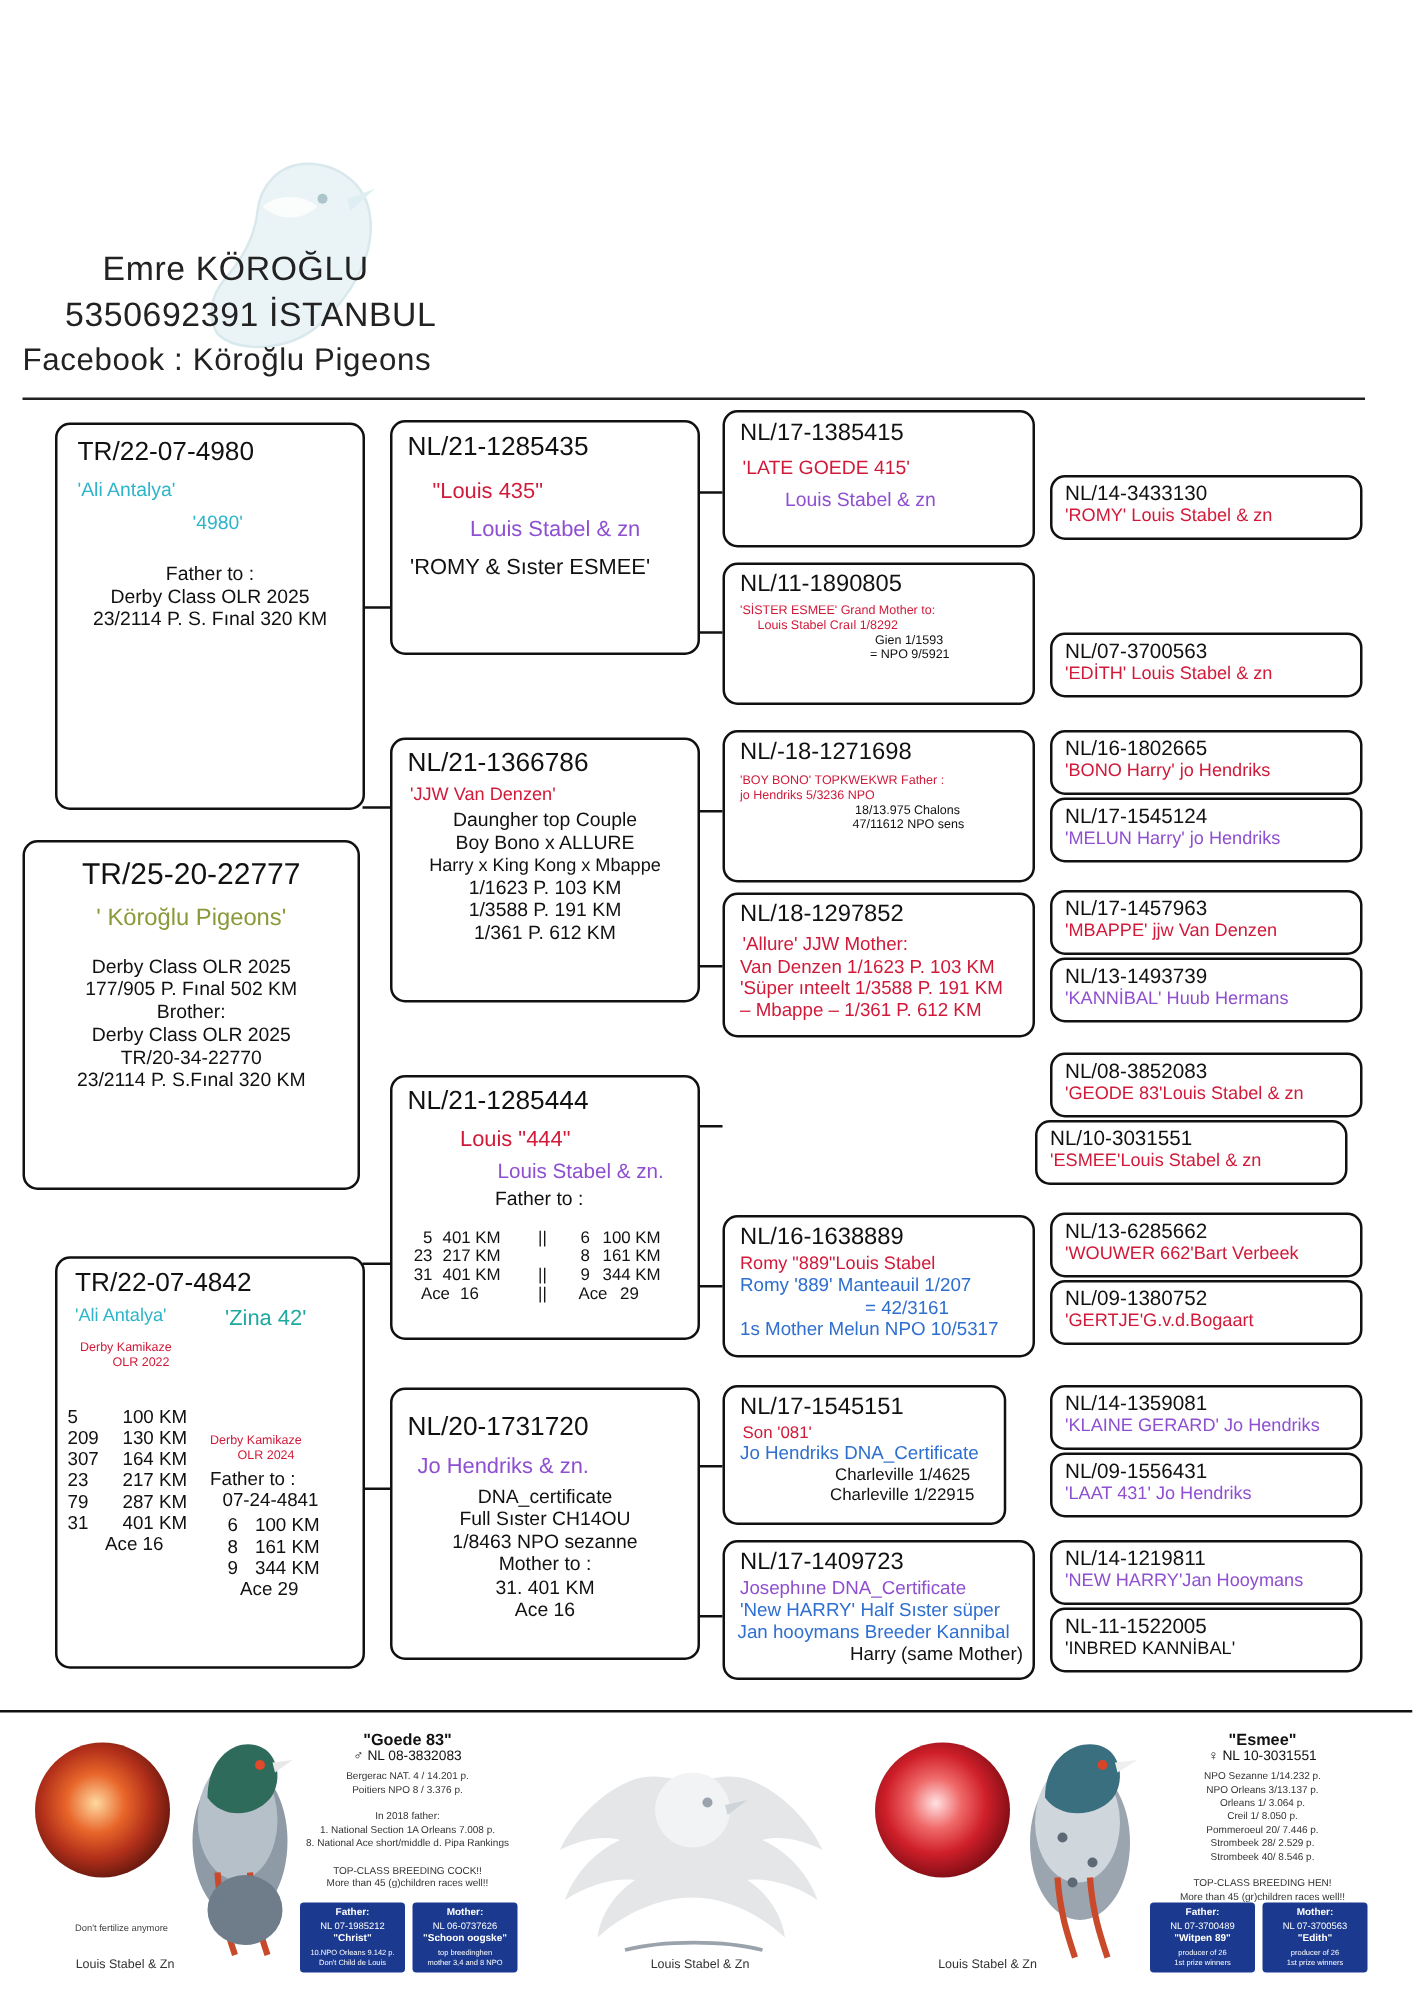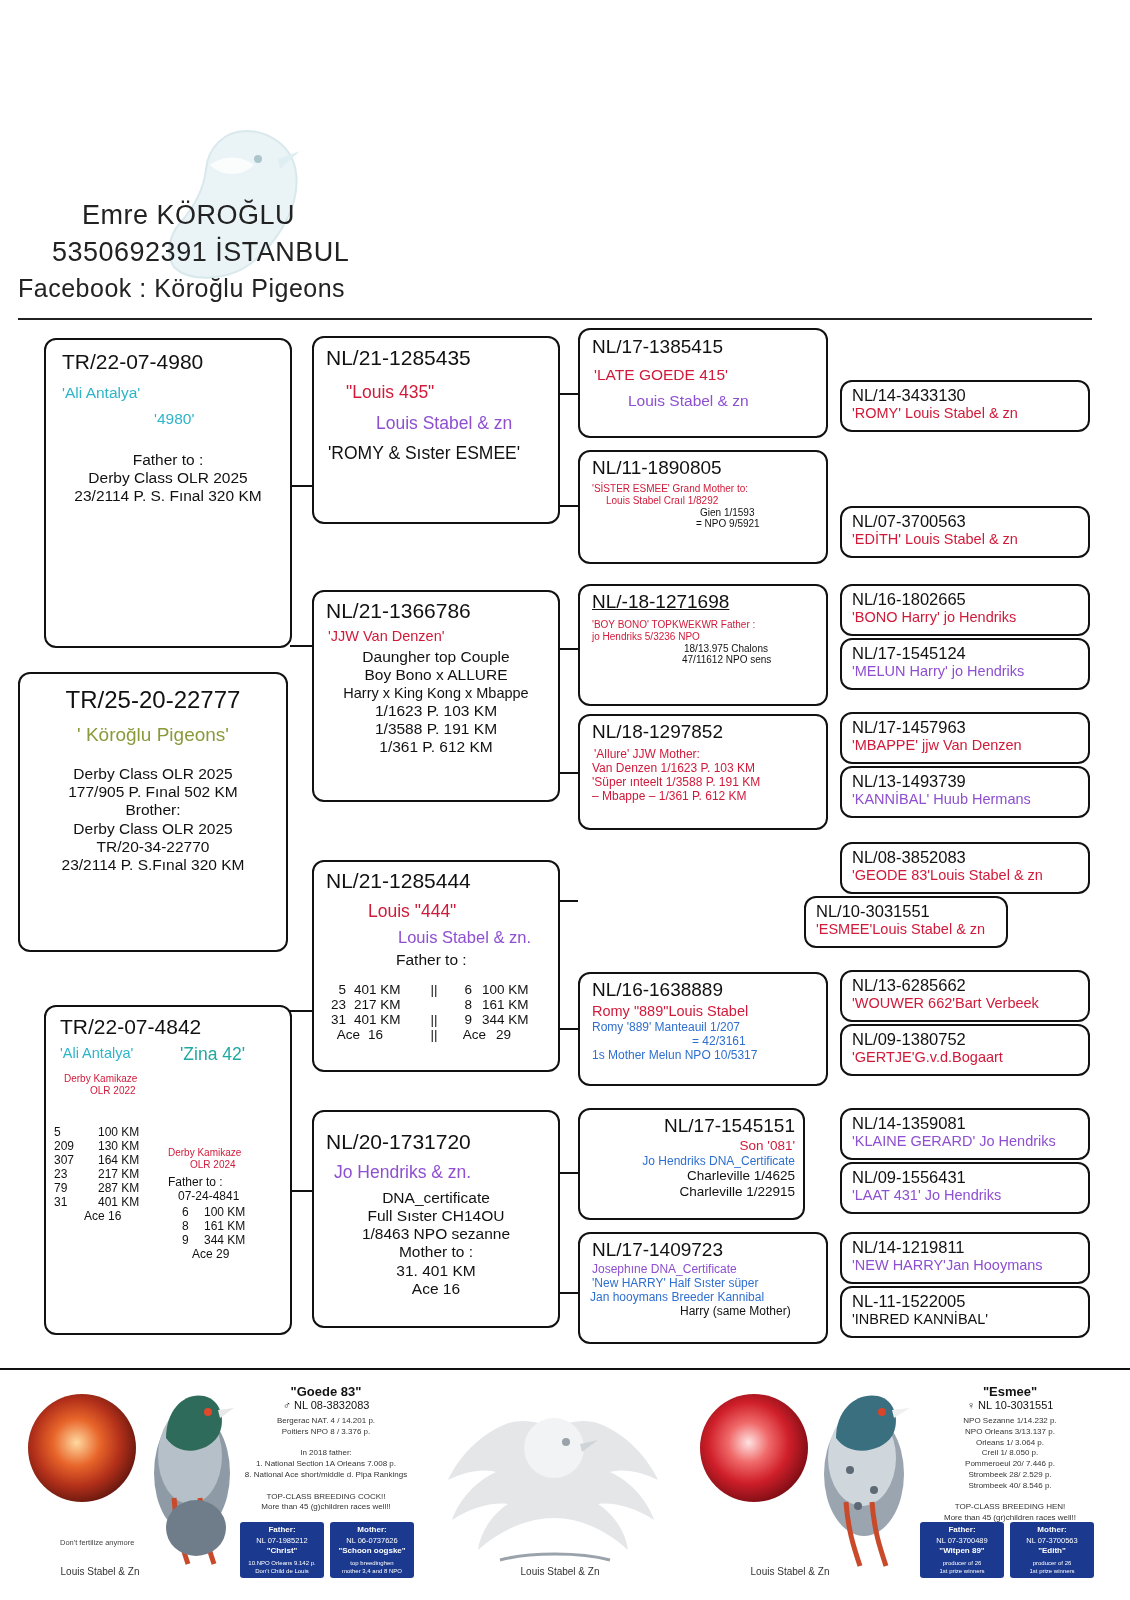--- a/index.html
+++ b/index.html
@@ -41,21 +41,21 @@
   .c-black   { color:#111; }
   .c-red     { color:#d11a3a; }
   .c-purple  { color:#8e4fd0; }
   .c-blue    { color:#2f6fd0; }
   .c-cyan    { color:#2eb5c9; }
   .c-teal    { color:#1fa9a0; }
   .c-olive   { color:#8a9a3a; }
 
   .f10 { font-size:10.5px; }
   .f11 { font-size:10px; }
-  .f12 { font-size:12px; }
+  .f12 { font-size:15px; }
   .f13 { font-size:13.5px; }
   .f14 { font-size:14.5px; }
   .f15 { font-size:15.5px; }
   .f16 { font-size:16.5px; }
   .f17 { font-size:17.5px; }
   .f19 { font-size:19px; }
   .f21 { font-size:21px; }
   .f24 { font-size:24px; }
 
   
@@ -254,21 +254,21 @@
 
   <div class="box" style="left:578px; top:450px; width:250px; height:114px;">
     <span class="ringline f19 c-black" style="margin-top:1px; padding-left:4px;">NL/11-1890805</span>
     <span class="ln f11 c-red" style="margin-top:4px; padding-left:4px;">'SİSTER ESMEE'  Grand Mother to:</span>
     <span class="ln f11 c-red" style="padding-left:18px;">Louis Stabel        Craıl          1/8292</span>
     <span class="ln f11" style="padding-left:112px;">Gien          1/1593</span>
     <span class="ln f11" style="padding-left:108px;">=    NPO   9/5921</span>
   </div>
 
   <div class="box" style="left:578px; top:584px; width:250px; height:122px;">
-    <span class="ringline f19 c-black" style="margin-top:1px; padding-left:4px;text-decoration:underline;">NL/-18-1271698</span>
+    <span class="ringline f19 c-black" style="margin-top:1px; padding-left:4px;">NL/-18-1271698</span>
     <span class="ln f11 c-red" style="margin-top:6px; padding-left:4px;">'BOY BONO'   TOPKWEKWR Father :</span>
     <span class="ln f11 c-red" style="padding-left:4px;">jo Hendriks            5/3236 NPO</span>
     <span class="ln f11" style="padding-left:96px;">18/13.975 Chalons</span>
     <span class="ln f11" style="padding-left:94px;">47/11612 NPO sens</span>
   </div>
 
   <div class="box" style="left:578px; top:714px; width:250px; height:116px;">
     <span class="ringline f19 c-black" style="margin-top:1px; padding-left:4px;">NL/18-1297852</span>
     <span class="ln f12 c-red" style="margin-top:4px; padding-left:6px;">'Allure' JJW        Mother:</span>
     <span class="ln f12 c-red" style="padding-left:4px;">Van Denzen    1/1623 P.    103 KM</span>
@@ -278,21 +278,21 @@
 
 
   <div class="box" style="left:578px; top:972px; width:250px; height:114px;">
     <span class="ringline f19 c-black" style="margin-top:1px; padding-left:4px;">NL/16-1638889</span>
     <span class="ln f14 c-red" style="margin-top:2px; padding-left:4px;">Romy "889"Louis Stabel</span>
     <span class="ln f12 c-blue" style="padding-left:4px;">Romy '889'      Manteauil 1/207</span>
     <span class="ln f12 c-blue" style="padding-left:104px;">=            42/3161</span>
     <span class="ln f12 c-blue" style="padding-left:4px;">1s Mother       Melun NPO 10/5317</span>
   </div>
 
-  <div class="box" style="left:578px; top:1108px; width:227px; height:112px;text-align:right;">
+  <div class="box" style="left:578px; top:1108px; width:227px; height:112px;">
     <span class="ringline f19 c-black" style="margin-top:1px; padding-left:4px;">NL/17-1545151</span>
     <span class="ln f13 c-red" style="margin-top:1px; padding-left:6px;">Son '081'</span>
     <span class="ln f12 c-blue" style="padding-left:4px;">Jo Hendriks     DNA_Certificate</span>
     <span class="ln f13" style="padding-left:80px;">Charleville 1/4625</span>
     <span class="ln f13" style="padding-left:76px;">Charleville 1/22915</span>
   </div>
 
   <div class="box" style="left:578px; top:1232px; width:250px; height:112px;">
     <span class="ringline f19 c-black" style="margin-top:1px; padding-left:4px;">NL/17-1409723</span>
     <span class="ln f12 c-purple" style="margin-top:1px; padding-left:4px;">Josephıne       DNA_Certificate</span>
@@ -322,21 +322,21 @@
     <span class="ln f14 c-red" style="padding-left:2px;">'MBAPPE' jjw Van Denzen</span>
   </div>
   <div class="box" style="left:840px; top:766px; width:250px; height:52px;">
     <span class="ringline f16 c-black" style="margin-top:0; padding-left:2px;">NL/13-1493739</span>
     <span class="ln f14 c-purple" style="padding-left:2px;">'KANNİBAL' Huub Hermans</span>
   </div>
   <div class="box" style="left:840px; top:842px; width:250px; height:52px;">
     <span class="ringline f16 c-black" style="margin-top:0; padding-left:2px;">NL/08-3852083</span>
     <span class="ln f14 c-red" style="padding-left:2px;">'GEODE 83'Louis Stabel &amp; zn</span>
   </div>
-  <div class="box" style="left:804px; top:896px; width:204px; height:52px;">
+  <div class="box" style="left:828px; top:896px; width:250px; height:52px;">
     <span class="ringline f16 c-black" style="margin-top:0; padding-left:2px;">NL/10-3031551</span>
     <span class="ln f14 c-red" style="padding-left:2px;">'ESMEE'Louis Stabel &amp; zn</span>
   </div>
   <div class="box" style="left:840px; top:970px; width:250px; height:52px;">
     <span class="ringline f16 c-black" style="margin-top:0; padding-left:2px;">NL/13-6285662</span>
     <span class="ln f14 c-red" style="padding-left:2px;">'WOUWER 662'Bart Verbeek</span>
   </div>
   <div class="box" style="left:840px; top:1024px; width:250px; height:52px;">
     <span class="ringline f16 c-black" style="margin-top:0; padding-left:2px;">NL/09-1380752</span>
     <span class="ln f14 c-red" style="padding-left:2px;">'GERTJE'G.v.d.Bogaart</span>

